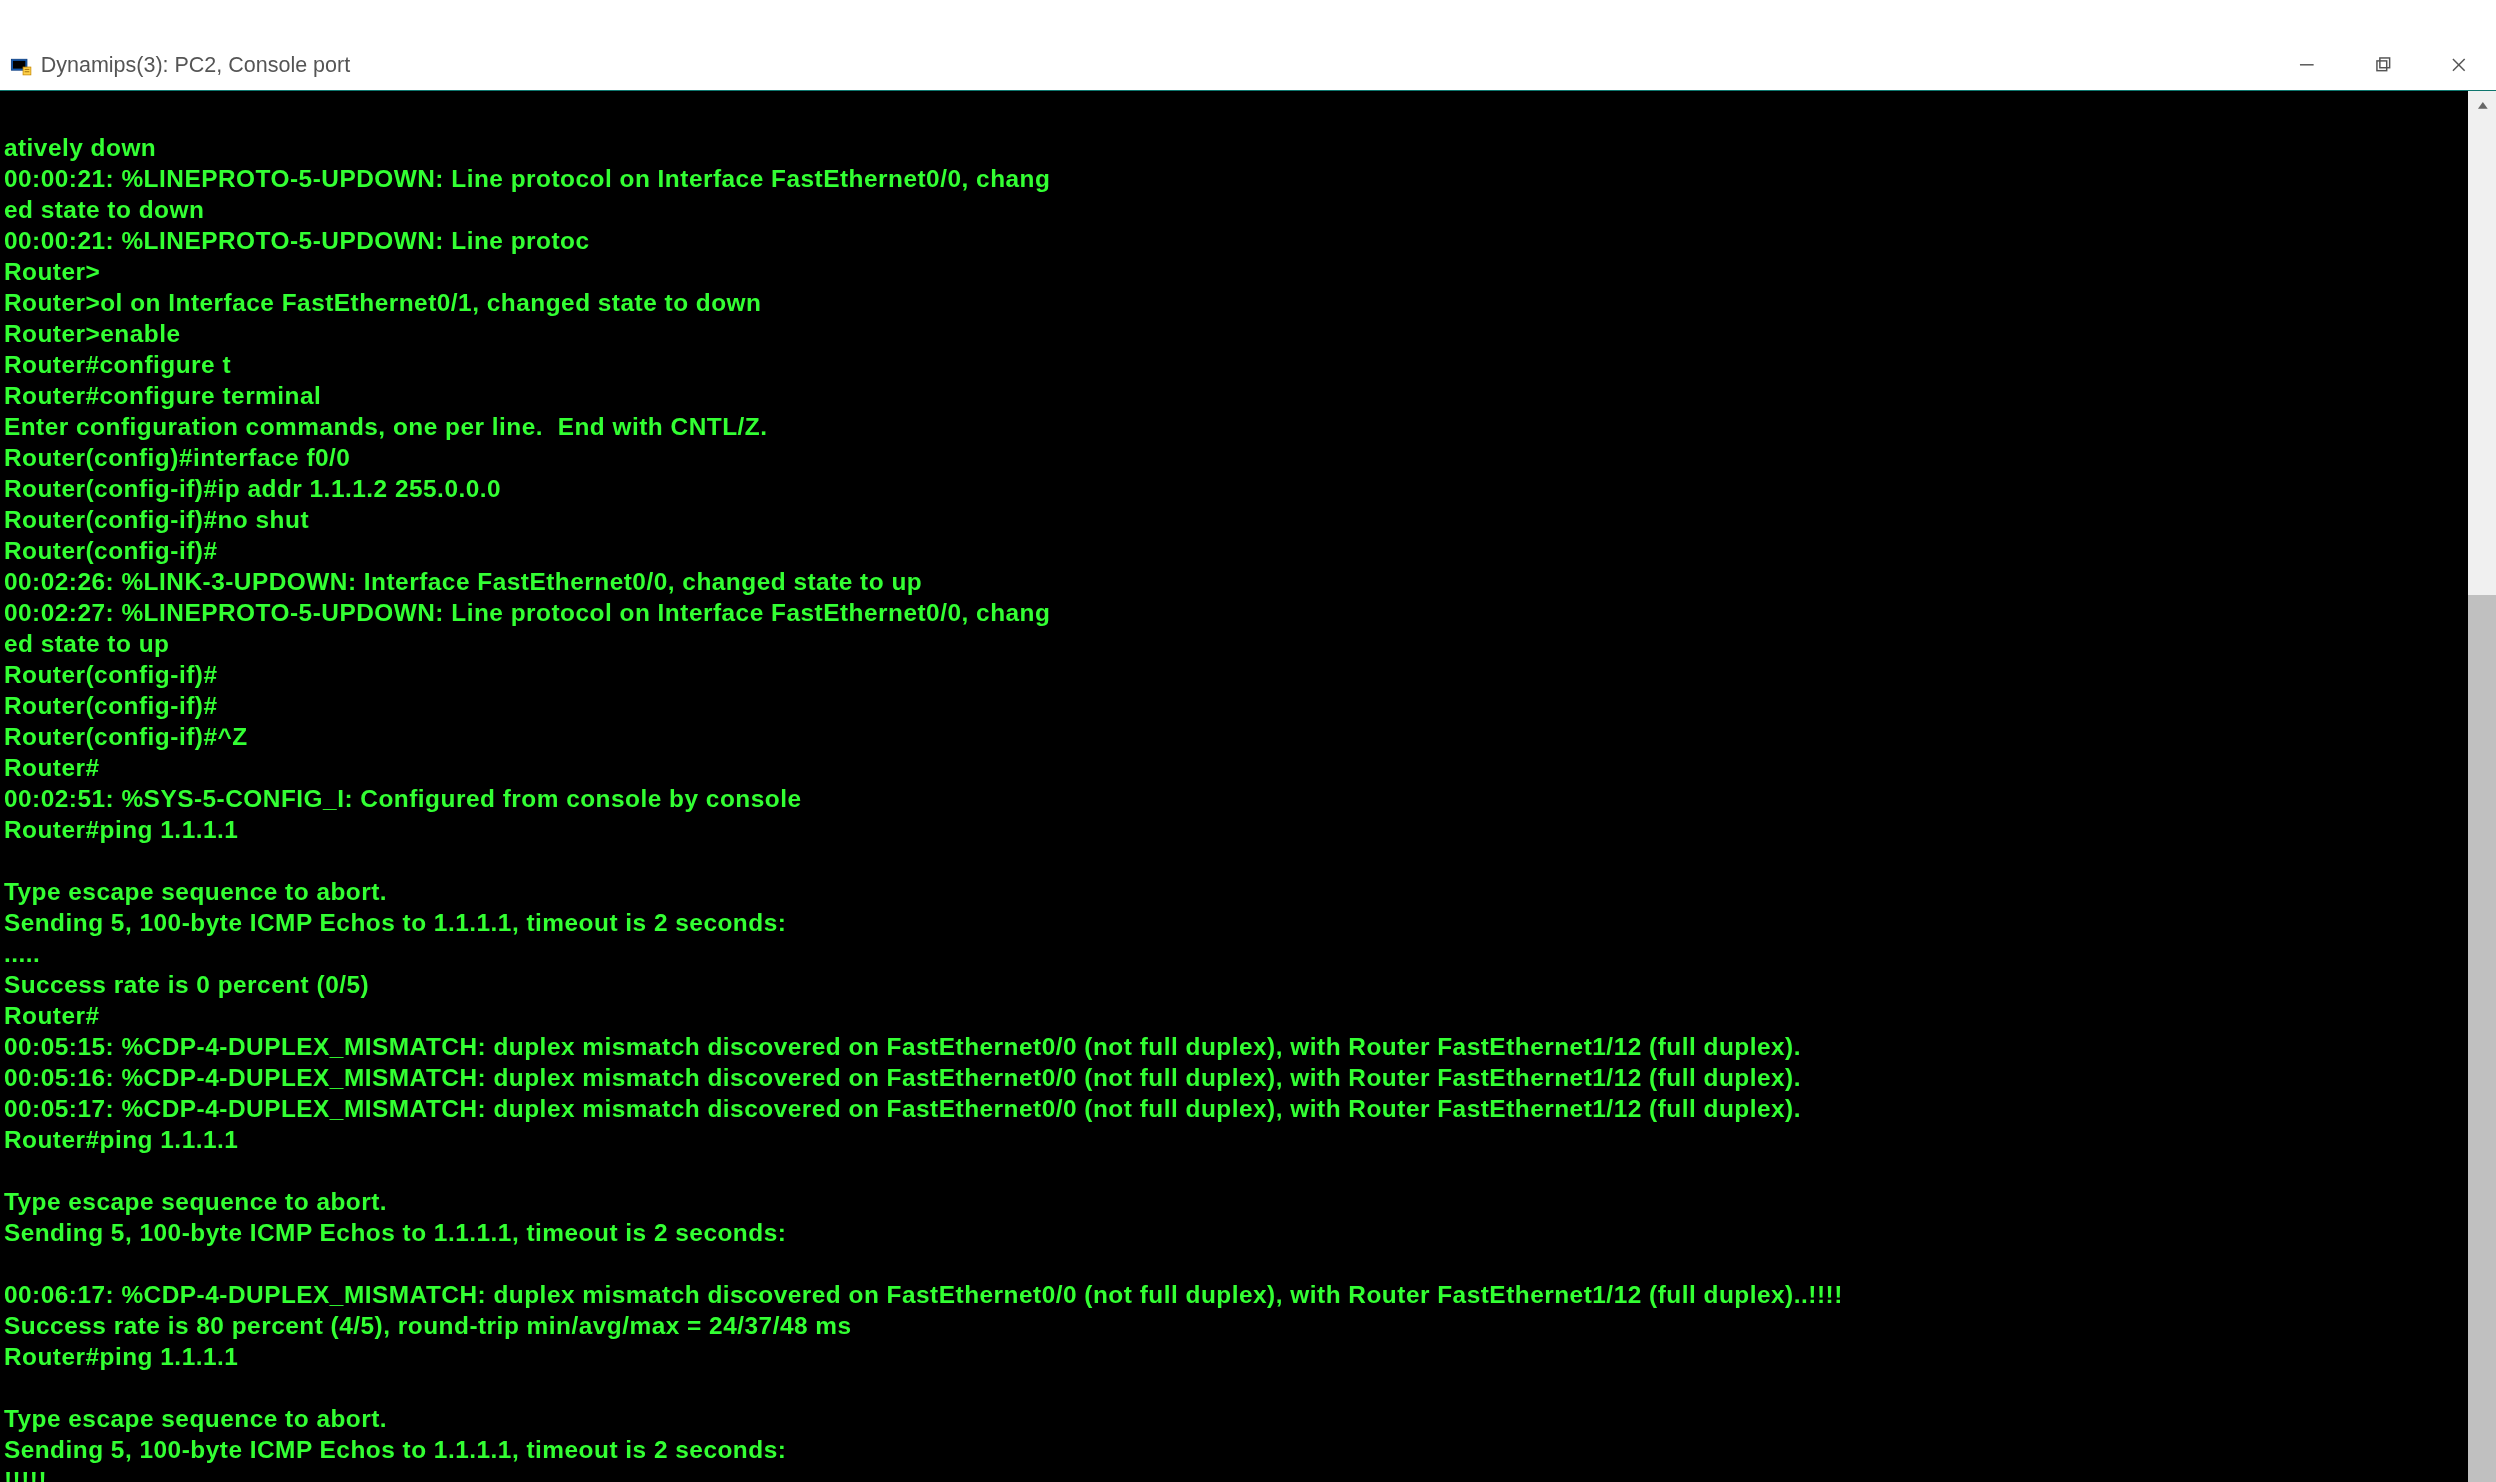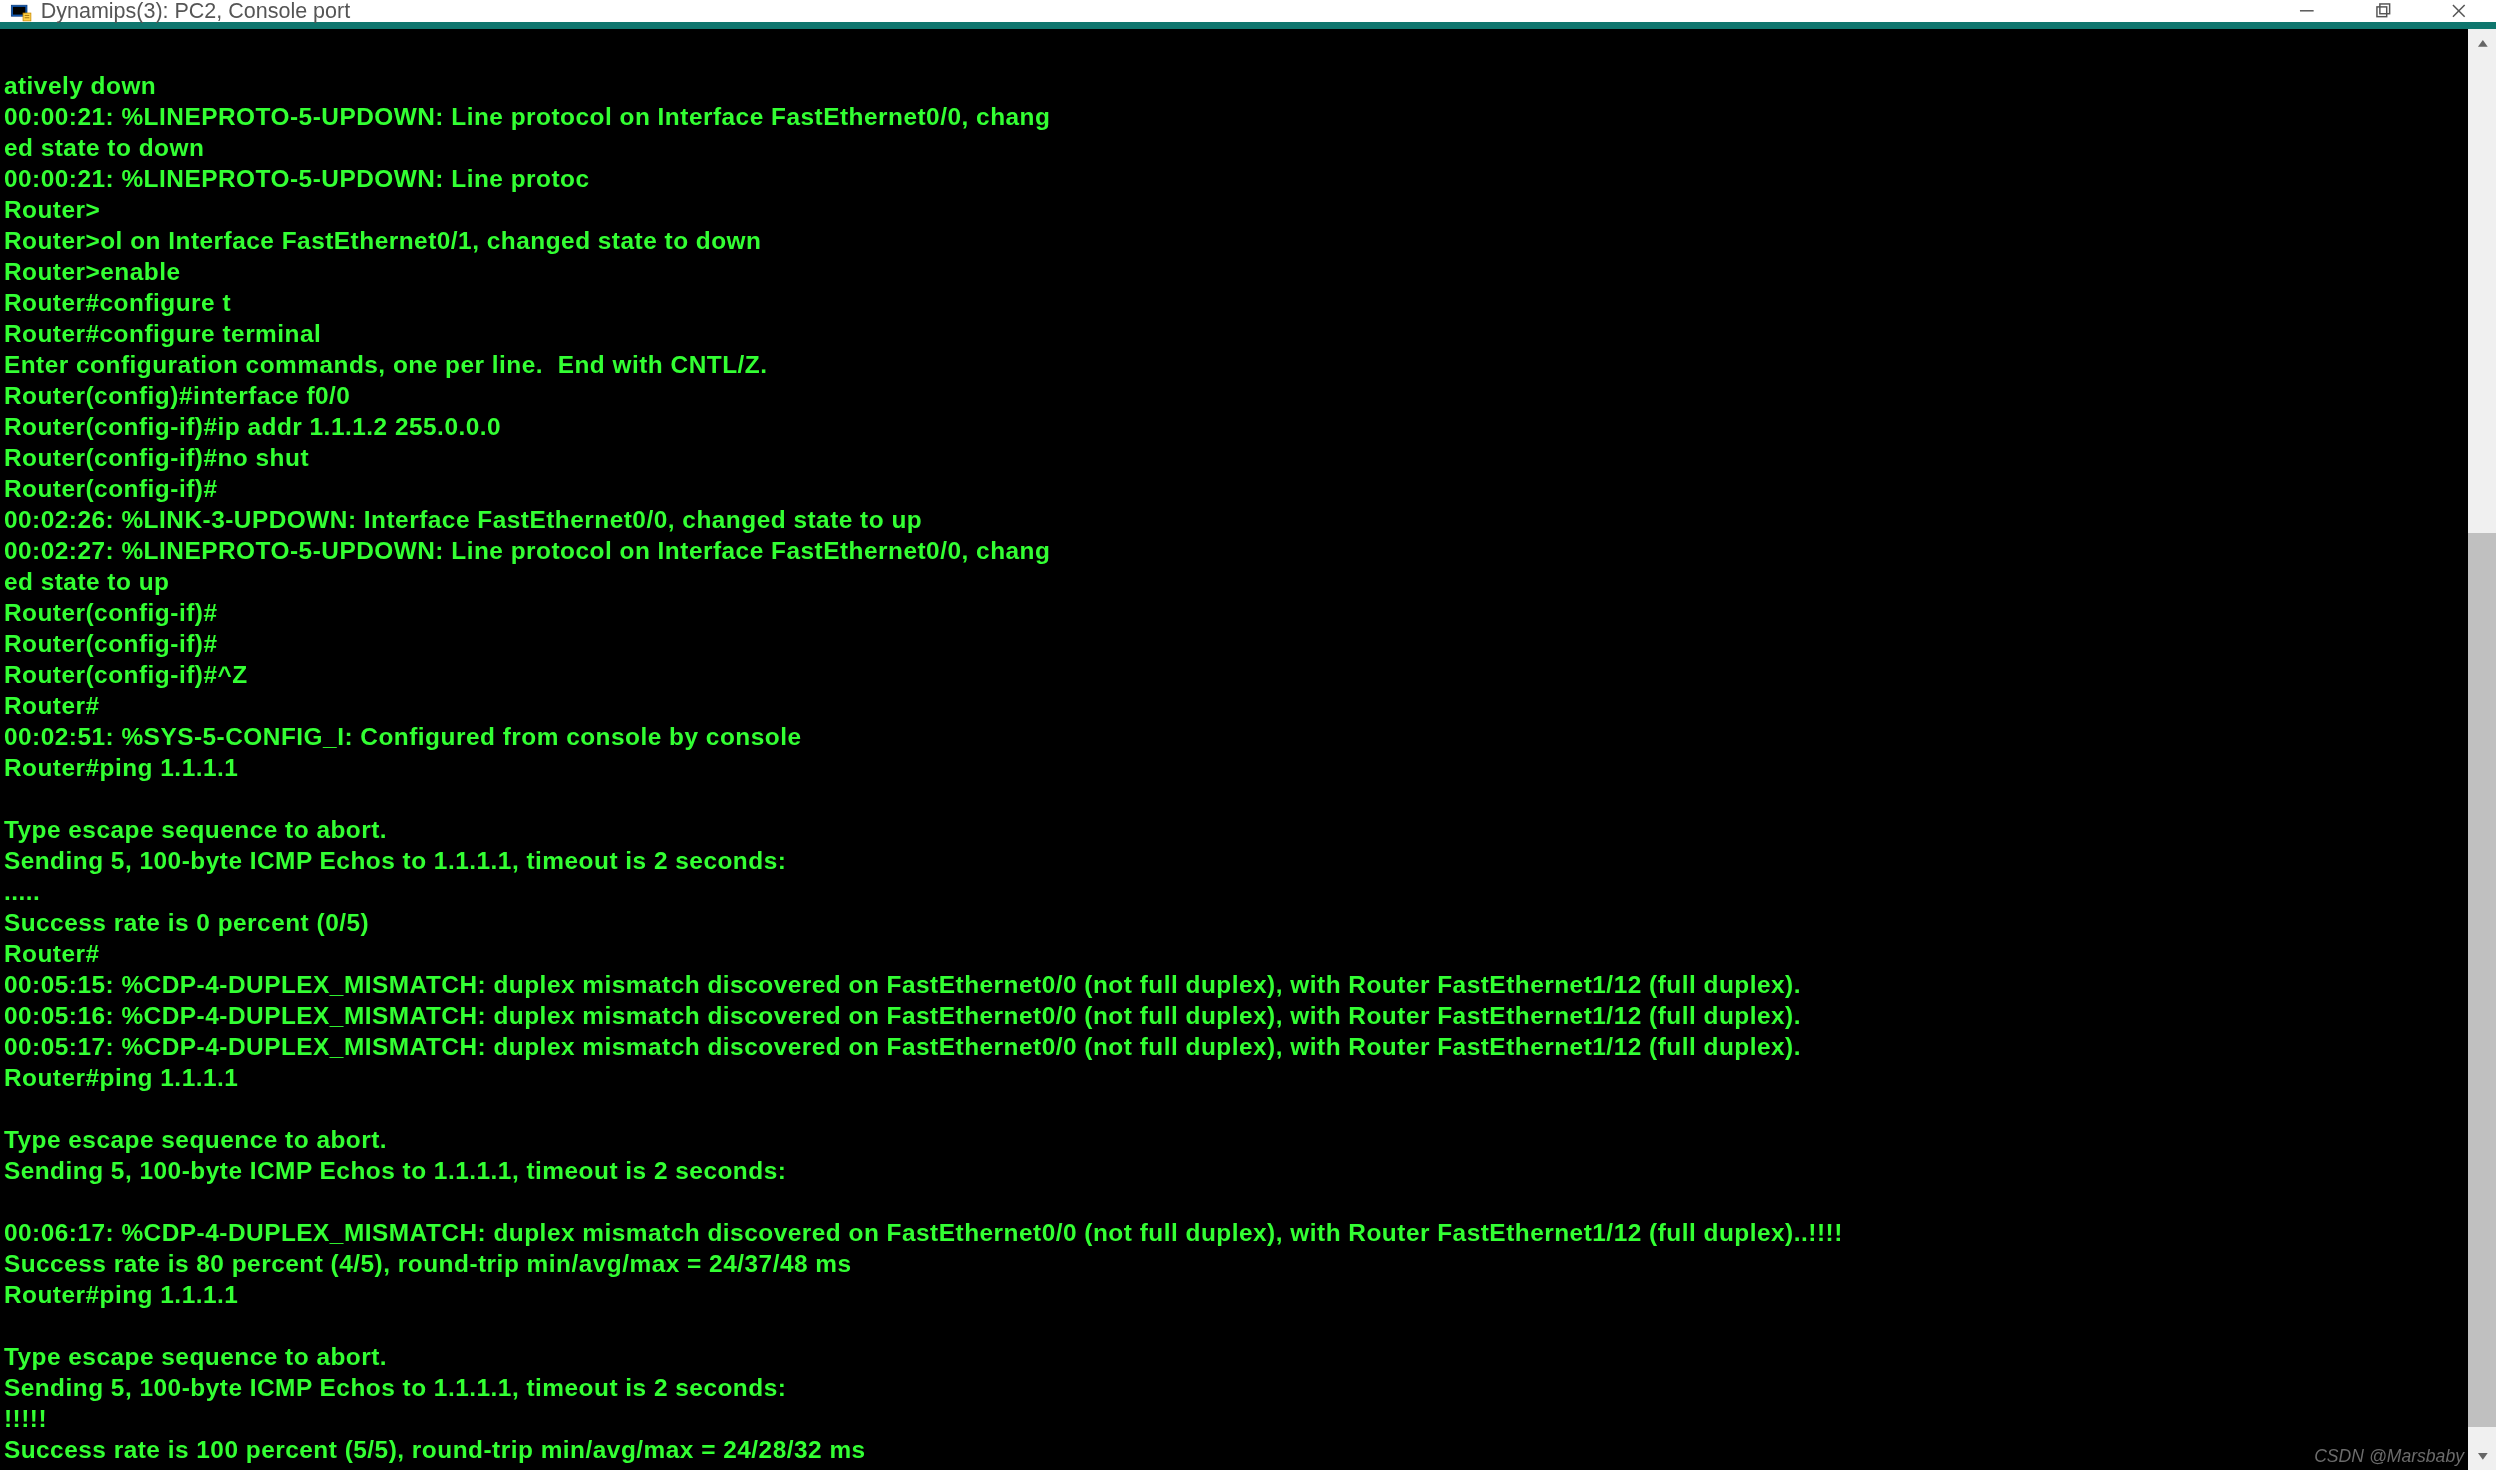--- a/index.html
+++ b/index.html
@@ -5,26 +5,27 @@
     * { margin: 0; padding: 0; box-sizing: border-box; }
     body {
       width: 2497px;
       height: 1482px;
       font-family: 'Segoe UI', Tahoma, sans-serif;
       background: #fff;
       overflow: hidden;
       position: relative;
     }
     .titlebar {
-      height: 29px;
+      height: 51px;
       background: #fff;
       display: flex;
       align-items: center;
       padding: 0 0 0 7.8px;
-      border-bottom: 7px solid #0f766e;
+      border-bottom: 1px solid #0f766e;
+      margin-top: 40px;
     }
     .app-icon {
       width: 27px;
       height: 27px;
       margin-right: 5.9px;
       display: flex;
       align-items: center;
       justify-content: center;
     }
     .app-icon svg { width: 25px; height: 25px; }

